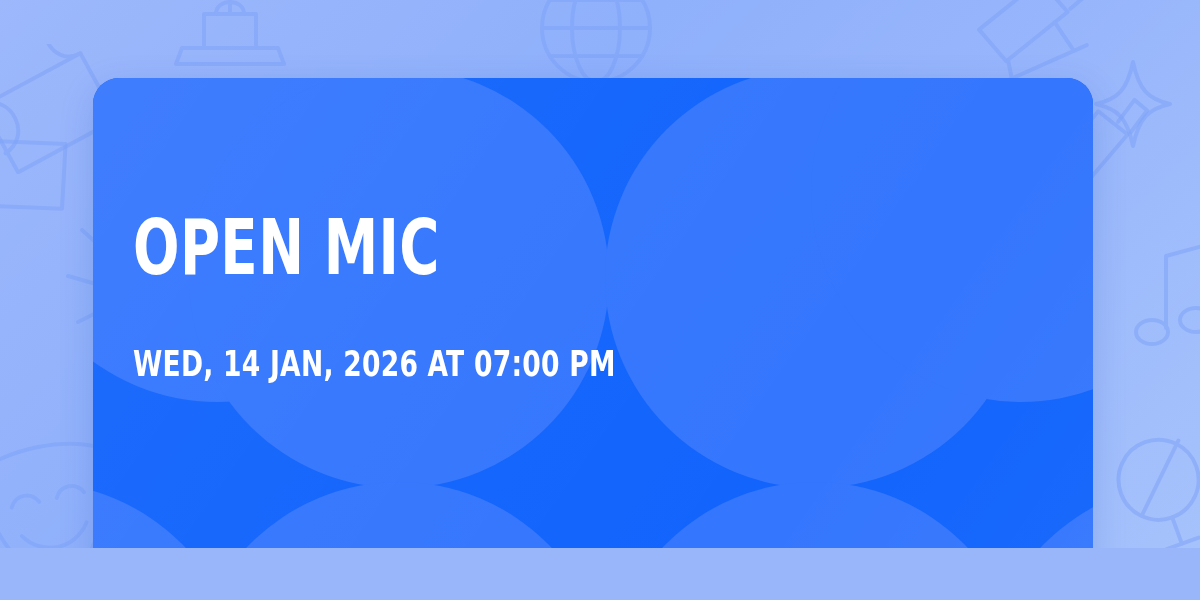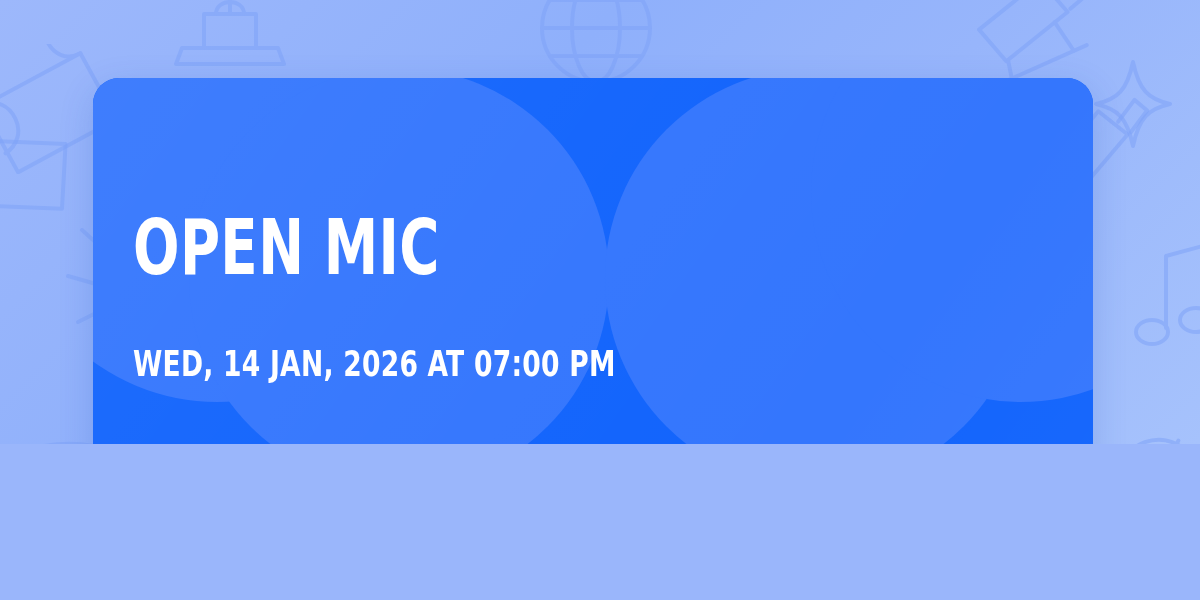--- a/index.html
+++ b/index.html
@@ -10,21 +10,21 @@
     overflow: hidden;
   }
   body {
     font-family: "Liberation Sans", sans-serif;
     background: #9ab6fb;
   }
 
   #stage {
     position: relative;
     width: 1200px;
-    height: 444px;
+    height: 548px;
     overflow: hidden;
     background: linear-gradient(135deg, #9db8fb 0%, #8fb0fb 38%, #97b5fb 62%, #a6c2fc 100%);
   }
 
   
   .bg-icons {
     position: absolute;
     inset: 0;
     pointer-events: none;
   }

